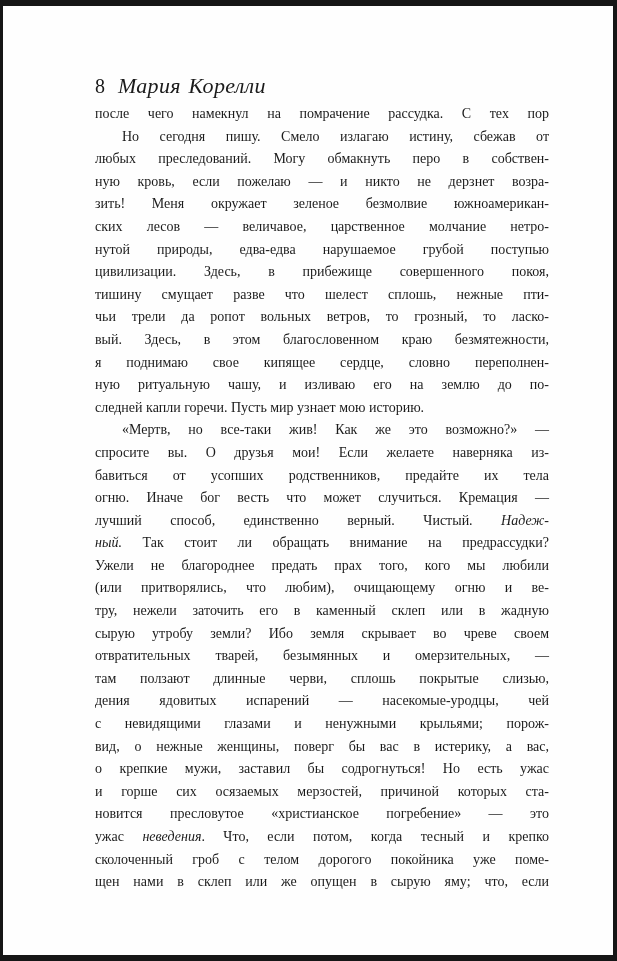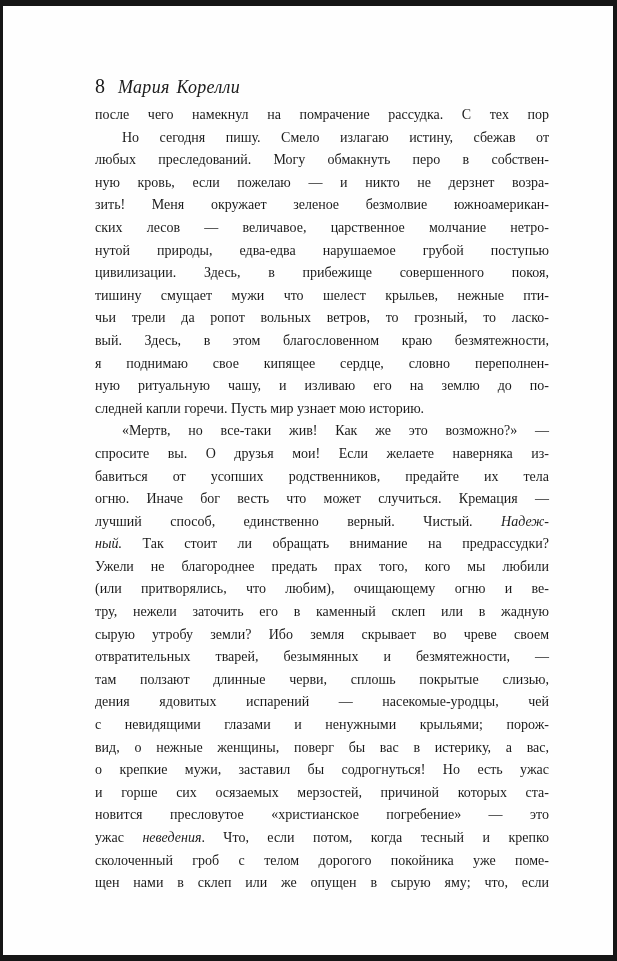--- a/index.html
+++ b/index.html
@@ -32,21 +32,21 @@
     align-items: baseline;
     gap: 13px;
     line-height: 22px;
     white-space: nowrap;
   }
   .page-number {
     font-size: 20px;
     font-style: normal;
   }
   .running-title {
-    font-size: 18px;
+    font-size: 22px;
     font-style: italic;
     letter-spacing: 0.3px;
     word-spacing: 2px;
   }
   .body-text {
     margin-top: 6px;
     font-size: 14px;
     letter-spacing: 0px;
   }
   .line {
@@ -78,37 +78,37 @@
     </div>
     <div class="body-text">
         <div class="line"><span>после чего намекнул на помрачение рассудка. С тех пор</span></div>
         <div class="line indent"><span>Но сегодня пишу. Смело излагаю истину, сбежав от</span></div>
         <div class="line"><span>любых преследований. Могу обмакнуть перо в собствен-</span></div>
         <div class="line"><span>ную кровь, если пожелаю — и никто не дерзнет возра-</span></div>
         <div class="line"><span>зить! Меня окружает зеленое безмолвие южноамерикан-</span></div>
         <div class="line"><span>ских лесов — величавое, царственное молчание нетро-</span></div>
         <div class="line"><span>нутой природы, едва-едва нарушаемое грубой поступью</span></div>
         <div class="line"><span>цивилизации. Здесь, в прибежище совершенного покоя,</span></div>
-        <div class="line"><span>тишину смущает мужи что шелест крыльев, нежные пти-</span></div>
+        <div class="line"><span>тишину смущает разве что шелест сплошь, нежные пти-</span></div>
         <div class="line"><span>чьи трели да ропот вольных ветров, то грозный, то ласко-</span></div>
         <div class="line"><span>вый. Здесь, в этом благословенном краю безмятежности,</span></div>
         <div class="line"><span>я поднимаю свое кипящее сердце, словно переполнен-</span></div>
         <div class="line"><span>ную ритуальную чашу, и изливаю его на землю до по-</span></div>
         <div class="line para-end"><span>следней капли горечи. Пусть мир узнает мою историю.</span></div>
         <div class="line indent"><span>«Мертв, но все-таки жив! Как же это возможно?» —</span></div>
         <div class="line"><span>спросите вы. О друзья мои! Если желаете наверняка из-</span></div>
         <div class="line"><span>бавиться от усопших родственников, предайте их тела</span></div>
         <div class="line"><span>огню. Иначе бог весть что может случиться. Кремация —</span></div>
         <div class="line"><span>лучший способ, единственно верный. Чистый. </span><i>Надеж-</i></div>
         <div class="line"><i>ный.</i><span> Так стоит ли обращать внимание на предрассудки?</span></div>
         <div class="line"><span>Ужели не благороднее предать прах того, кого мы любили</span></div>
         <div class="line"><span>(или притворялись, что любим), очищающему огню и ве-</span></div>
         <div class="line"><span>тру, нежели заточить его в каменный склеп или в жадную</span></div>
         <div class="line"><span>сырую утробу земли? Ибо земля скрывает во чреве своем</span></div>
-        <div class="line"><span>отвратительных тварей, безымянных и безмятежности, —</span></div>
+        <div class="line"><span>отвратительных тварей, безымянных и омерзительных, —</span></div>
         <div class="line"><span>там ползают длинные черви, сплошь покрытые слизью,</span></div>
         <div class="line"><span>дения ядовитых испарений — насекомые-уродцы, чей</span></div>
         <div class="line"><span>с невидящими глазами и ненужными крыльями; порож-</span></div>
         <div class="line"><span>вид, о нежные женщины, поверг бы вас в истерику, а вас,</span></div>
         <div class="line"><span>о крепкие мужи, заставил бы содрогнуться! Но есть ужас</span></div>
         <div class="line"><span>и горше сих осязаемых мерзостей, причиной которых ста-</span></div>
         <div class="line"><span>новится пресловутое «христианское погребение» — это</span></div>
         <div class="line"><span>ужас </span><i>неведения</i><span>. Что, если потом, когда тесный и крепко</span></div>
         <div class="line"><span>сколоченный гроб с телом дорогого покойника уже поме-</span></div>
         <div class="line"><span>щен нами в склеп или же опущен в сырую яму; что, если</span></div>

